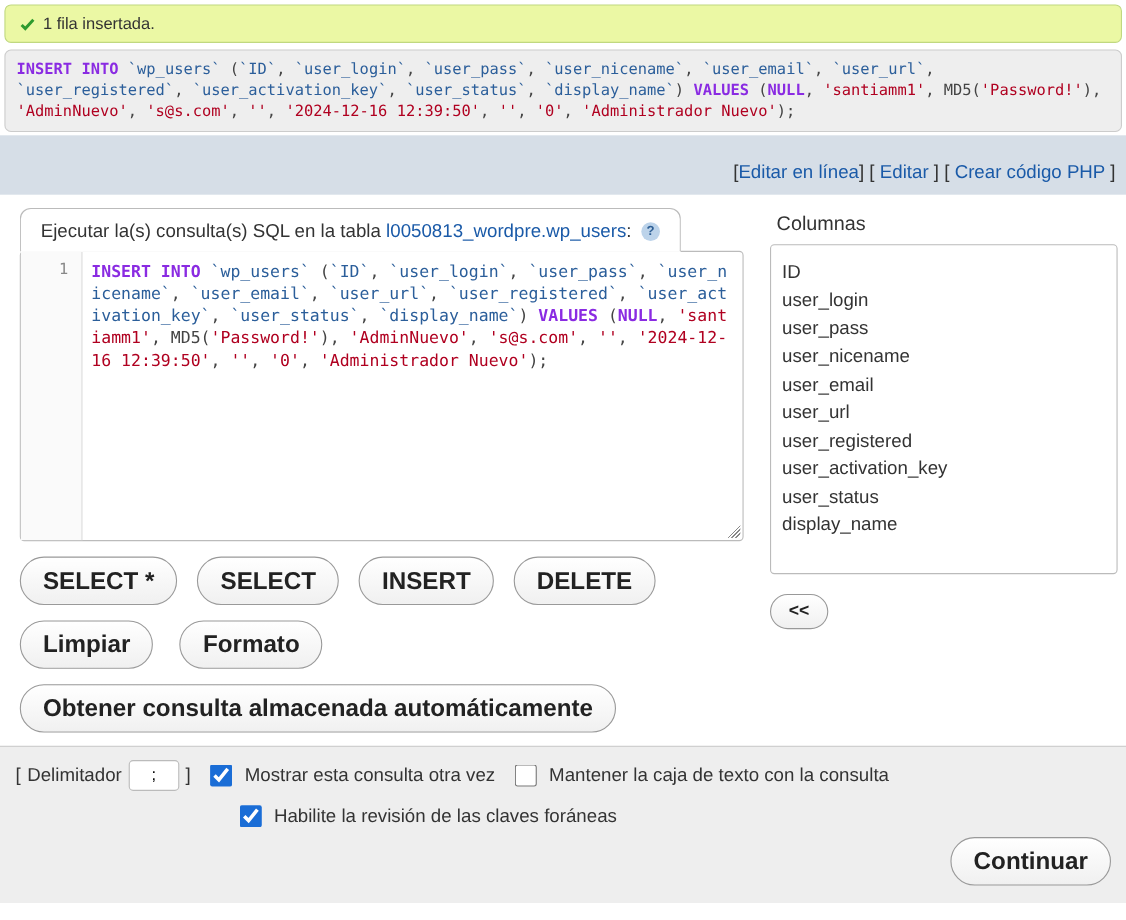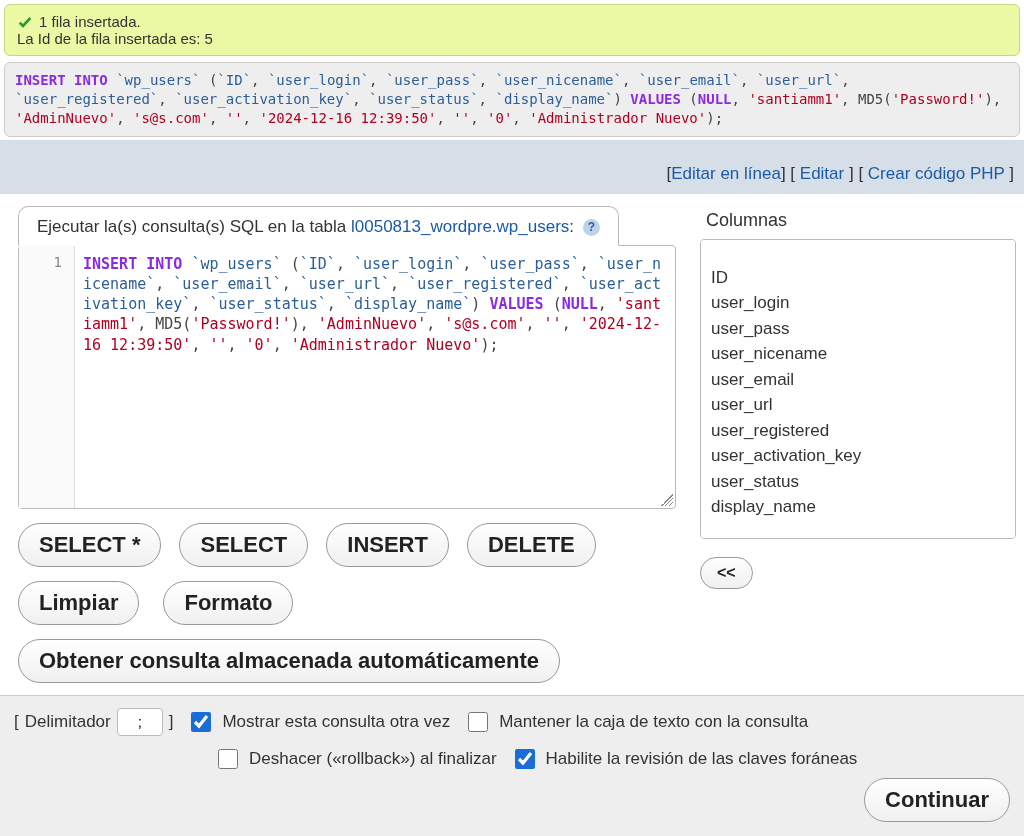--- a/index.html
+++ b/index.html
@@ -136,21 +136,21 @@
   .bind-row input[type=checkbox] {
     width: 20px; height: 20px;
   }
   .columns-header {
     font-size: 18px;
     padding: 4px 6px 8px 6px;
   }
   .columns-list {
     border: 1px solid #bbb;
     border-radius: 4px;
-    padding: 25px 10px;
+    padding: 12px 10px;
     height: 300px;
     font-size: 17px;
     line-height: 1.5;
     overflow: auto;
     background: #fff;
   }
   .columns-list div { cursor: pointer; }
   .col-nav { margin-top: 18px; }
   .col-nav .btn { padding: 6px 16px; font-size: 16px; }
   .footer-panel {
@@ -177,21 +177,20 @@
 
 <div class="success-box">
   <div class="success-line1">
     <span class="check-icon">
       <svg viewBox="0 0 24 24" width="16" height="16" fill="none" stroke="currentColor" stroke-width="4">
           <polyline points="4,13 9,18 20,6"></polyline>
         </svg>
     </span>
     <span>1 fila insertada.</span>
   </div>
-  <div>La Id de la fila insertada es: 5</div>
 </div>
 
 <div class="sql-preview" id="sql-preview"><span class="kw">INSERT</span> <span class="kw">INTO</span> <span class="backtick">`wp_users`</span> <span class="punct">(</span><span class="backtick">`ID`</span><span class="punct">, </span><span class="backtick">`user_login`</span><span class="punct">, </span><span class="backtick">`user_pass`</span><span class="punct">, </span><span class="backtick">`user_nicename`</span><span class="punct">, </span><span class="backtick">`user_email`</span><span class="punct">, </span><span class="backtick">`user_url`</span><span class="punct">, </span><span class="backtick">`user_registered`</span><span class="punct">, </span><span class="backtick">`user_activation_key`</span><span class="punct">, </span><span class="backtick">`user_status`</span><span class="punct">, </span><span class="backtick">`display_name`</span><span class="punct">) </span><span class="kw">VALUES</span> <span class="punct">(</span><span class="kw">NULL</span><span class="punct">, </span><span class="str">'santiamm1'</span><span class="punct">, </span><span class="fn">MD5(</span><span class="str">'Password!'</span><span class="fn">)</span><span class="punct">, </span><span class="str">'AdminNuevo'</span><span class="punct">, </span><span class="str">'s@s.com'</span><span class="punct">, </span><span class="str">''</span><span class="punct">, </span><span class="str">'2024-12-16 12:39:50'</span><span class="punct">, </span><span class="str">''</span><span class="punct">, </span><span class="str">'0'</span><span class="punct">, </span><span class="str">'Administrador Nuevo'</span><span class="punct">);</span></div>
 
 <div class="action-links">
   <span class="bracket">[</span><a href="#">Editar en línea</a><span class="bracket">] [ </span><a href="#">Editar</a><span class="bracket"> ] [ </span><a href="#">Crear código PHP</a><span class="bracket"> ]</span>
 </div>
 
 <div class="main-area">
   <div class="left-col">
@@ -258,24 +257,20 @@
         <input type="checkbox" id="c1" checked="" style="">
         <span>Mostrar esta consulta otra vez</span>
       </label>
     <label class="chk">
         <input type="checkbox" id="c2" style="">
         <span>Mantener la caja de texto con la consulta</span>
       </label>
   </div>
   <div class="footer-row2">
     <label class="chk">
-        <input type="checkbox" id="c3" style="">
-        <span>Deshacer («rollback») al finalizar</span>
-      </label>
-    <label class="chk">
         <input type="checkbox" id="c4" checked="" style="">
         <span>Habilite la revisión de las claves foráneas</span>
       </label>
   </div>
   <div class="continue-wrap">
     <button class="btn">Continuar</button>
   </div>
 </div>
 
 </body></html>

